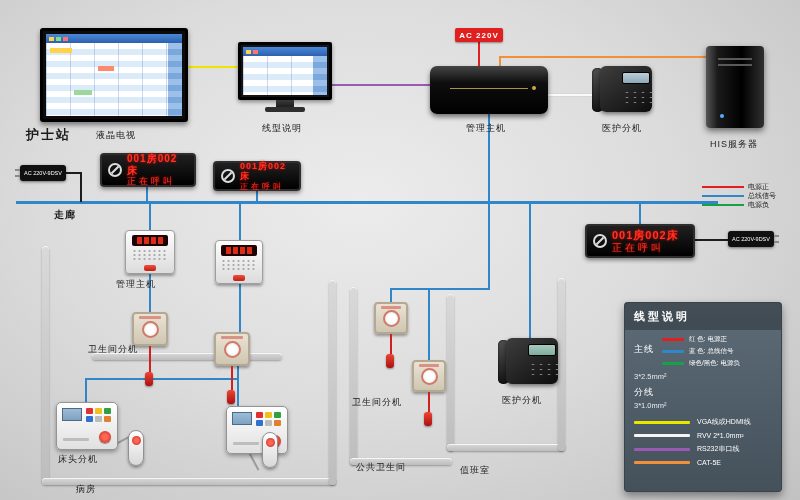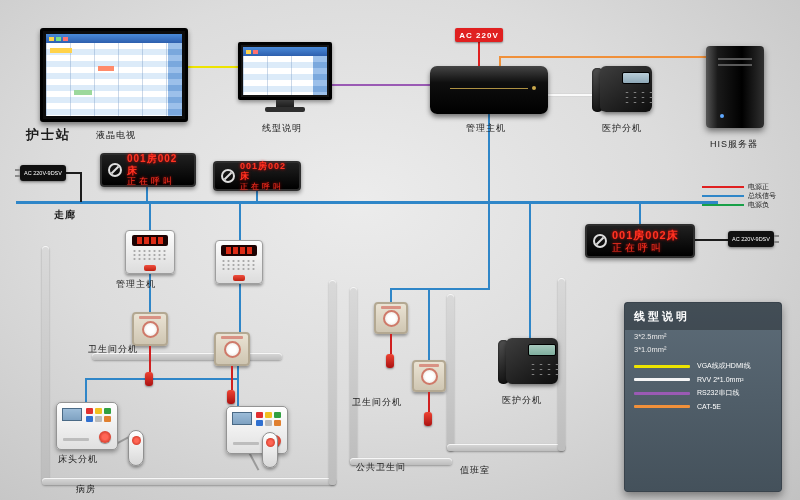--- a/index.html
+++ b/index.html
@@ -370,21 +370,39 @@
   <div class="lbl" style="left:88px;top:343px">卫生间分机</div>
   <div class="lbl" style="left:58px;top:453px">床头分机</div>
   <div class="lbl" style="left:76px;top:483px">病房</div>
   <div class="lbl" style="left:352px;top:396px">卫生间分机</div>
   <div class="lbl" style="left:356px;top:461px">公共卫生间</div>
   <div class="lbl" style="left:460px;top:464px">值班室</div>
   <div class="lbl" style="left:502px;top:394px">医护分机</div>
 
   <div class="legend">
     <div class="lg-title">线型说明</div>
+    <div class="lg-main">
+      <div class="lg-main-label">主线</div>
+      <div class="lg-minis">
+        <div class="lg-mini">
+          <b class="bg-red"></b>
+          <span>红 色: 电源正</span>
+        </div>
+        <div class="lg-mini">
+          <b class="bg-blue"></b>
+          <span>蓝 色: 总线信号</span>
+        </div>
+        <div class="lg-mini">
+          <b class="bg-green"></b>
+          <span>绿色/黑色: 电源负</span>
+        </div>
+      </div>
+    </div>
     <div class="lg-spec">3*2.5mm²</div>
+    <div class="lg-sec">分线</div>
     <div class="lg-spec">3*1.0mm²</div>
     <div class="lg-row">
       <b class="bg-yellow"></b>
       <span>VGA线或HDMI线</span>
     </div>
     <div class="lg-row">
       <b class="bg-white"></b>
       <span>RVV 2*1.0mm²</span>
     </div>
     <div class="lg-row">

